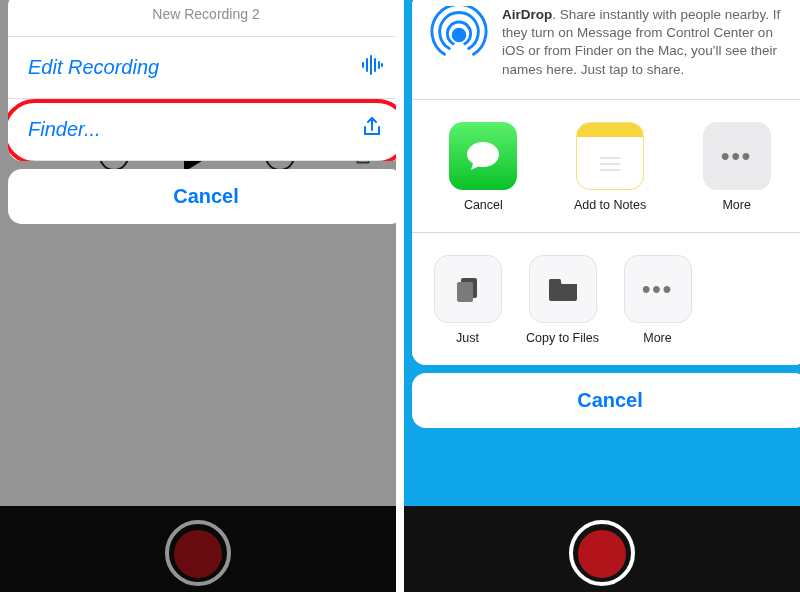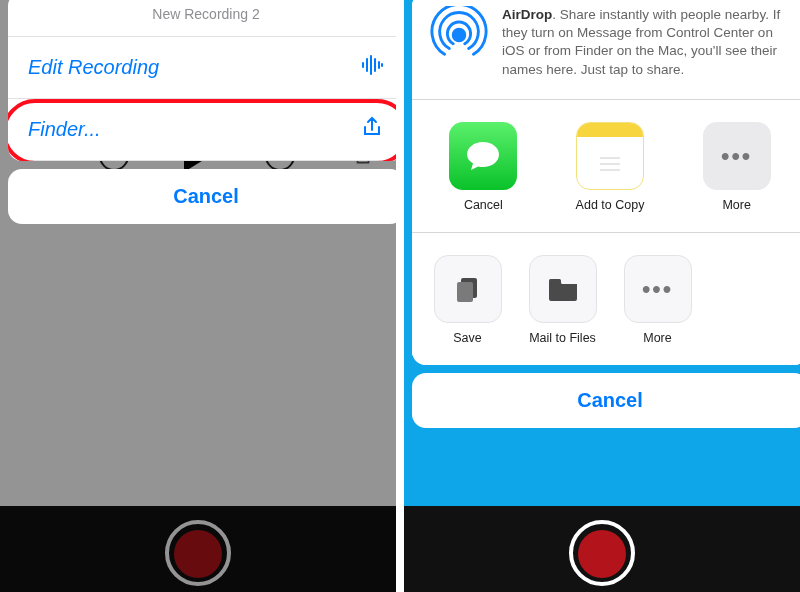--- a/index.html
+++ b/index.html
@@ -351,48 +351,48 @@
           <span>Cancel</span>
         </div>
         <div class="tile">
           <div class="box app-notes">
             <svg width="40" height="40" viewBox="0 0 40 40" style="position:relative;z-index:1">
                 <line x1="10" y1="22" x2="30" y2="22" stroke="#ccc" stroke-width="1"></line>
                 <line x1="10" y1="28" x2="30" y2="28" stroke="#ccc" stroke-width="1"></line>
                 <line x1="10" y1="34" x2="30" y2="34" stroke="#ccc" stroke-width="1"></line>
               </svg>
           </div>
-          <span>Add to Copy</span>
+          <span>Add to Notes</span>
         </div>
         <div class="tile">
           <div class="box app-more">
               <span class="more-dots">•••</span>
             </div>
           <span>More</span>
         </div>
       </div>
 
       <div class="actions-row">
         <div class="tile">
           <div class="act">
             <svg width="34" height="34" viewBox="0 0 34 34">
                 <rect x="10" y="6" width="16" height="20" rx="2" fill="#4a4a4a"></rect>
                 <rect x="6" y="10" width="16" height="20" rx="2" fill="#7a7a7a"></rect>
               </svg>
           </div>
-          <span>Save</span>
+          <span>Just</span>
         </div>
         <div class="tile">
           <div class="act">
             <svg width="40" height="40" viewBox="0 0 40 40">
                 <path d="M6 12h10l3 3h15v15a2 2 0 0 1-2 2H8a2 2 0 0 1-2-2V12z" fill="#4a4a4a"></path>
                 <rect x="6" y="10" width="12" height="5" rx="1.5" fill="#4a4a4a"></rect>
               </svg>
           </div>
-          <span>Mail to Files</span>
+          <span>Copy to Files</span>
         </div>
         <div class="tile">
           <div class="act">
               <span class="more-dots">•••</span>
             </div>
           <span>More</span>
         </div>
         <div class="tile" style="visibility:hidden">
             <div class="act"></div>
             <span>.</span>

